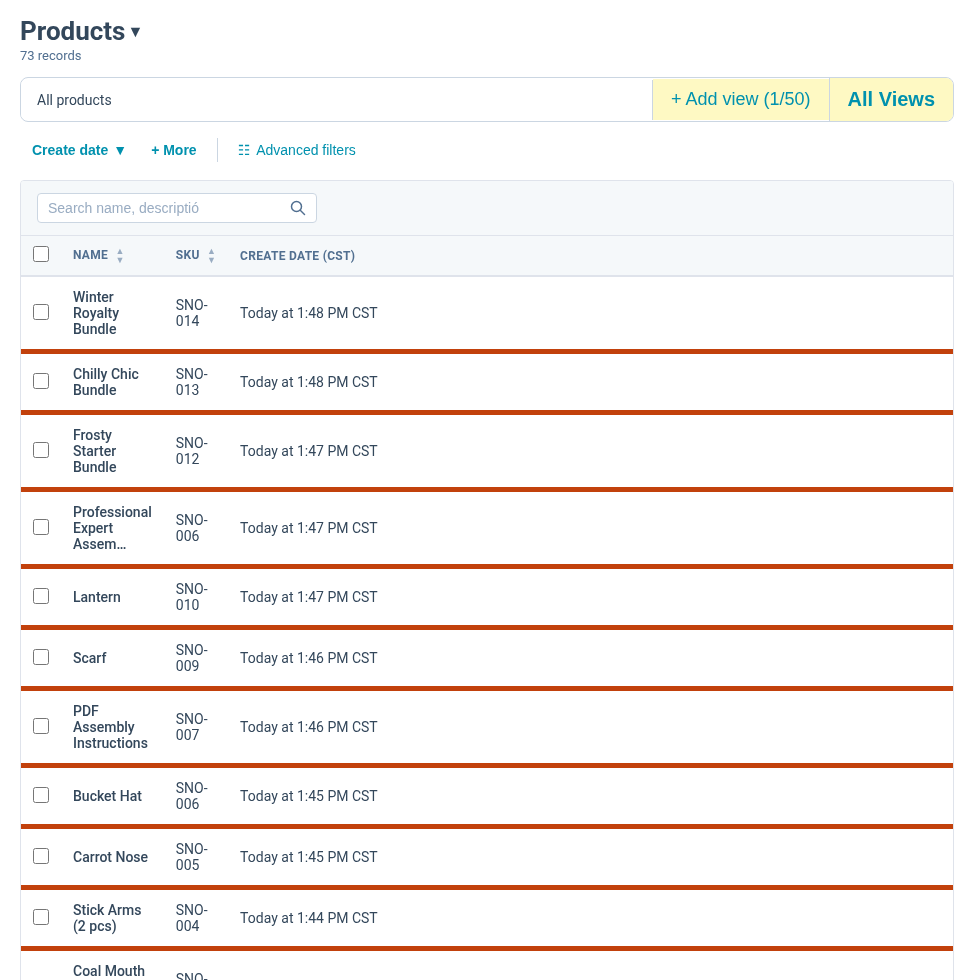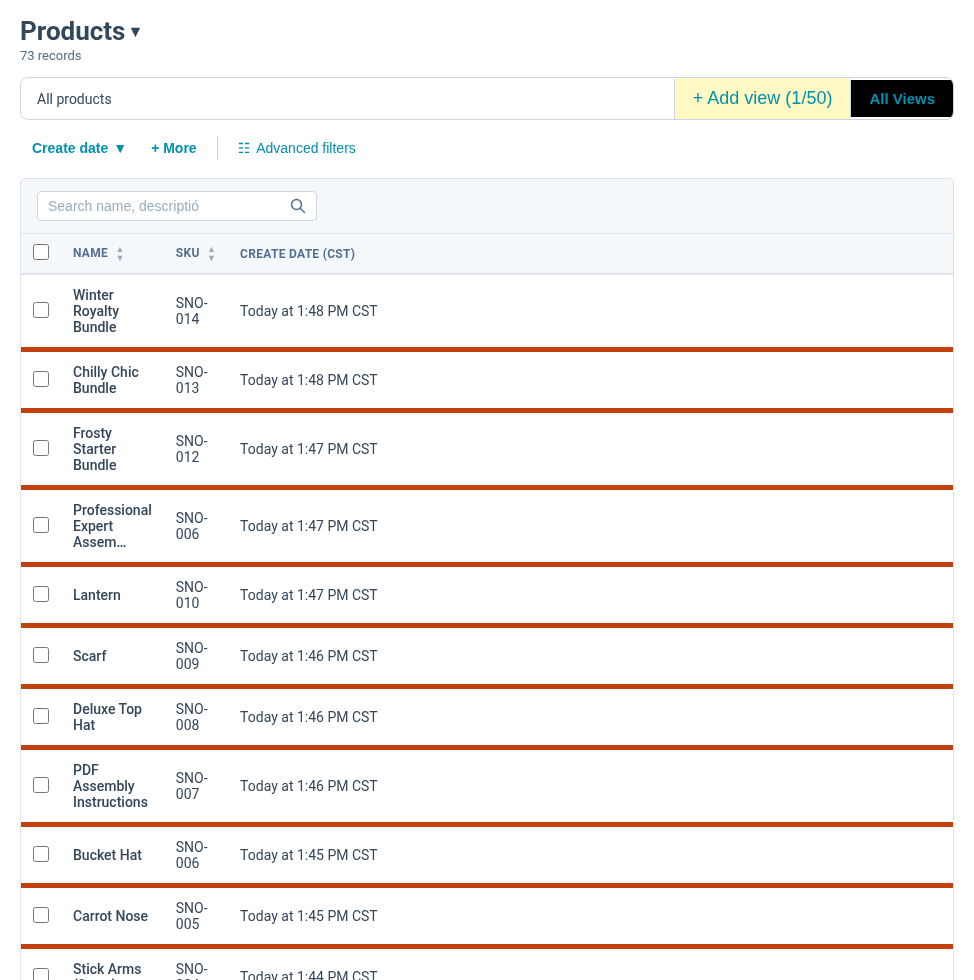--- a/index.html
+++ b/index.html
@@ -71,23 +71,23 @@
       font-size: 18px;
       color: #0091ae;
       background: #fef9c3;
       border: none;
       cursor: pointer;
       white-space: nowrap;
       font-weight: 500;
     }
     .all-views-btn {
       padding: 10px 18px;
-      font-size: 15px;
+      font-size: 20px;
       color: #0091ae;
-      background: #000000;
+      background: #fef9c3;
       border: none;
       border-left: 1px solid #cbd6e2;
       cursor: pointer;
       font-weight: 600;
     }
 
     
     .filters-bar {
       display: flex;
       align-items: center;
@@ -328,28 +328,20 @@
         <input type="checkbox" class="row-checkbox" style="">
       </td>
       <td class="td-name">Scarf</td>
       <td class="td-sku">SNO-009</td>
       <td class="td-date">Today at 1:46 PM CST</td>
     </tr>
           <tr>
       <td class="td-checkbox">
         <input type="checkbox" class="row-checkbox" style="">
       </td>
-      <td class="td-name">Deluxe Top Hat</td>
-      <td class="td-sku">SNO-008</td>
-      <td class="td-date">Today at 1:46 PM CST</td>
-    </tr>
-          <tr>
-      <td class="td-checkbox">
-        <input type="checkbox" class="row-checkbox" style="">
-      </td>
       <td class="td-name">PDF Assembly Instructions</td>
       <td class="td-sku">SNO-007</td>
       <td class="td-date">Today at 1:46 PM CST</td>
     </tr>
           <tr>
       <td class="td-checkbox">
         <input type="checkbox" class="row-checkbox" style="">
       </td>
       <td class="td-name">Bucket Hat</td>
       <td class="td-sku">SNO-006</td>

